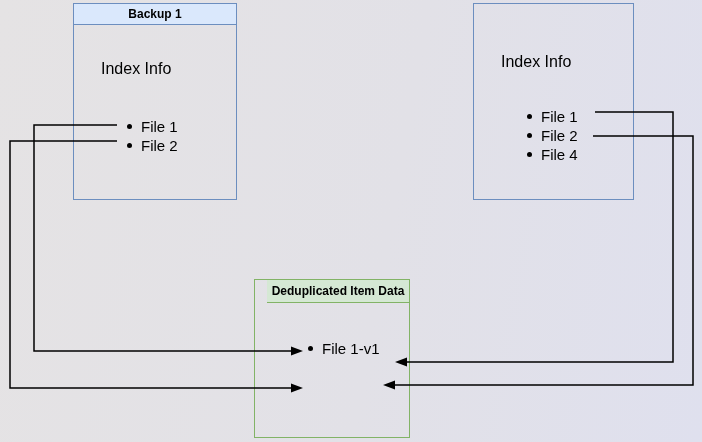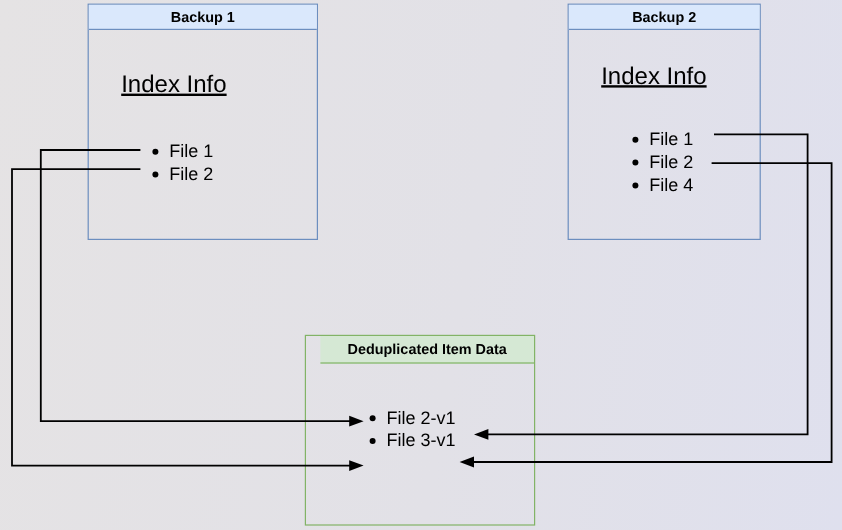--- a/index.html
+++ b/index.html
@@ -22,23 +22,22 @@
   .node.green { border-color: #82b366; }
   .node-header {
     display: flex; align-items: center; justify-content: center;
     font-size: 12px; font-weight: bold;
     border-bottom: 1.5px solid;
   }
   .blue  .node-header { background: #dae8fc; border-color: #6c8ebf; height: 21px; }
   .green .node-header { background: #d5e8d4; border-color: #82b366; height: 23px; }
   .subtitle {
     position: absolute;
-    font-size: 20px;
+    font-size: 16px;
     white-space: nowrap;
-    text-decoration: underline;
   }
   .file-list {
     position: absolute;
     list-style: none;
   }
   .file-list li {
     display: flex; align-items: center;
     height: 19px;
     font-size: 15px;
     white-space: nowrap;
@@ -58,70 +57,63 @@
   svg.connectors polyline {
     fill: none; stroke: #000; stroke-width: 1.5px;
   }
   svg.connectors polygon { fill: #000; stroke: none; }
 </style>
 </head>
 <body>
 
 <div class="stage">
 
-  <div class="node blue" style="left:73px; top:3px; width:192px; height:197px;">
+  <div class="node blue" style="left:73px; top:3px; width:164px; height:197px;">
     <div class="node-header">
       <span>Backup 1</span>
     </div>
     <div class="subtitle" style="left:27px; top:56px;">Index Info</div>
     <ul class="file-list" style="left:53px; top:113px;">
       <li>
         <span class="dot"></span>
         <span>File 1</span>
       </li>
       <li>
         <span class="dot"></span>
         <span>File 2</span>
       </li>
     </ul>
   </div>
 
   <div class="node blue" style="left:473px; top:3px; width:161px; height:197px;">
-    <div class="node-header">
-      <span>Backup 2</span>
-    </div>
     <div class="subtitle" style="left:27px; top:49px;">Index Info</div>
     <ul class="file-list" style="left:53px; top:103px;">
       <li>
         <span class="dot"></span>
         <span>File 1</span>
       </li>
       <li>
         <span class="dot"></span>
         <span>File 2</span>
       </li>
       <li>
         <span class="dot"></span>
         <span>File 4</span>
       </li>
     </ul>
   </div>
 
-  <div class="node green" style="left:254px; top:279px; width:192px; height:159px;padding-left:12px;">
+  <div class="node green" style="left:254px; top:279px; width:156px; height:159px;padding-left:12px;">
     <div class="node-header">
       <span>Deduplicated Item Data</span>
     </div>
     <ul class="file-list" style="left:53px; top:59px;">
       <li>
         <span class="dot"></span>
-        <span>File 2-v1</span>
-      </li>
-      <li>
-        <span class="dot"></span>
-        <span>File 3-v1</span>
+        <span>File 1-v1</span>
       </li>
     </ul>
   </div>
 
   <svg class="connectors" viewBox="0 0 702 442" xmlns="http://www.w3.org/2000/svg">
 
     <polyline points="117,125 34,125 34,351 292,351" aria-label="Backup 1 File 1 to File 1-v1"></polyline>
     <polygon points="303,351 291,346.5 291,355.5"></polygon>
 
     <polyline points="117,141 10,141 10,388 292,388" aria-label="Backup 1 File 2 to File 2-v1"></polyline>

